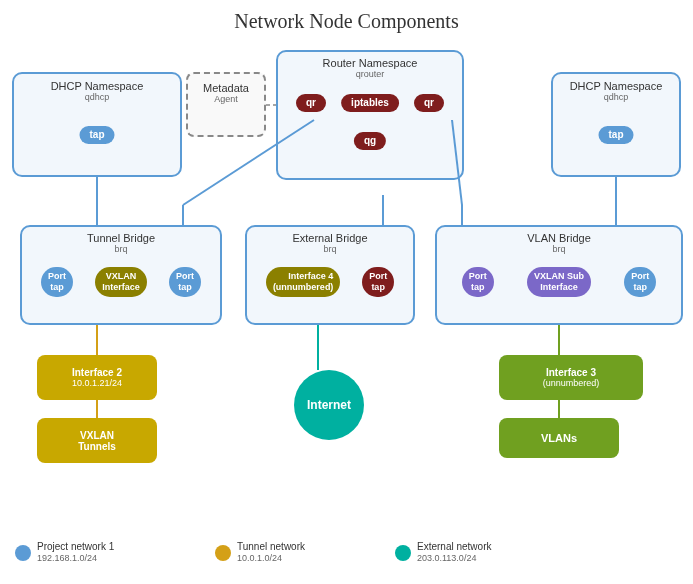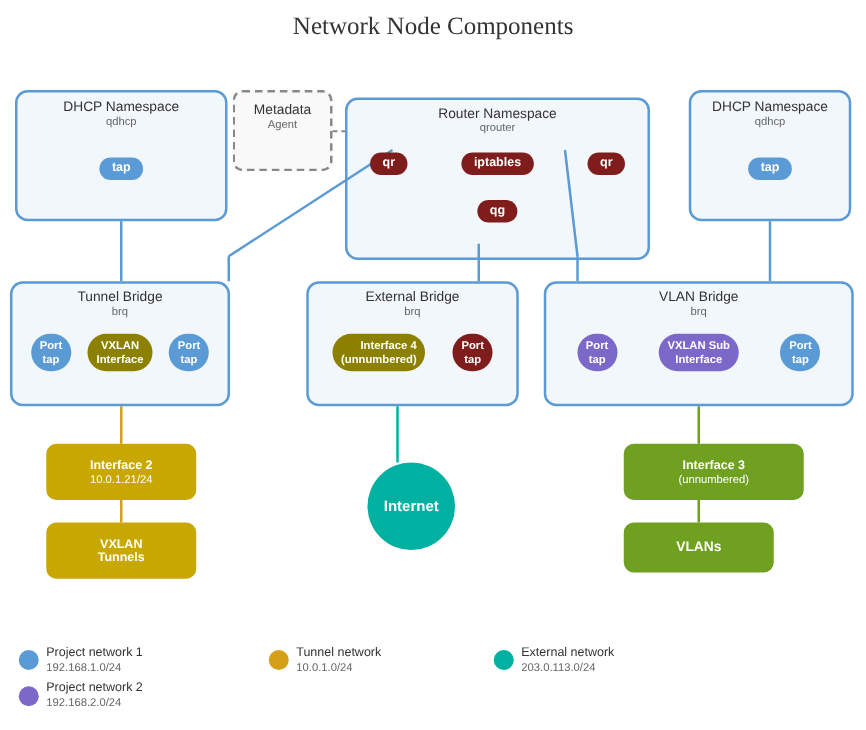--- a/index.html
+++ b/index.html
@@ -42,44 +42,44 @@
     }
     .metadata-box {
       left: 186px; top: 72px;
       width: 80px; height: 65px;
       border: 2px dashed #888;
       background: rgba(200,200,200,0.1);
       border-radius: 8px;
       position: absolute;
     }
     .router-box {
-      left: 276px; top: 78px;
-      width: 244px; height: 130px;
+      left: 276px; top: 50px;
+      width: 188px; height: 130px;
       border-color: #5b9bd5;
       background: rgba(91,155,213,0.08);
       position: absolute;
       border-radius: 10px;
       border: 2px solid #5b9bd5;
     }
     .dhcp-right {
       right: 12px; top: 72px;
       width: 130px; height: 105px;
       border-color: #5b9bd5;
       background: rgba(91,155,213,0.08);
     }
     
     .bridge-box {
       position: absolute;
       border-radius: 10px;
       border: 2px solid #5b9bd5;
       background: rgba(91,155,213,0.08);
     }
     .tunnel-bridge {
-      left: 8px; top: 225px;
-      width: 176px; height: 100px;
+      left: 20px; top: 225px;
+      width: 202px; height: 100px;
     }
     .external-bridge {
       left: 245px; top: 225px;
       width: 170px; height: 100px;
     }
     .vlan-bridge {
       left: 435px; top: 225px;
       width: 248px; height: 100px;
     }
     
@@ -321,20 +321,13 @@
       <div style="color:#666;font-size:9px;">10.0.1.0/24</div>
     </div>
   </div>
   <div class="legend-item">
     <div class="legend-dot" style="background:#00b0a0;"></div>
     <div class="legend-text">
       <div>External network</div>
       <div style="color:#666;font-size:9px;">203.0.113.0/24</div>
     </div>
   </div>
-  <div class="legend-item">
-    <div class="legend-dot" style="background:#7b68c8;"></div>
-    <div class="legend-text">
-      <div>Project network 2</div>
-      <div style="color:#666;font-size:9px;">192.168.2.0/24</div>
-    </div>
-  </div>
 </div>
 
 </body></html>

